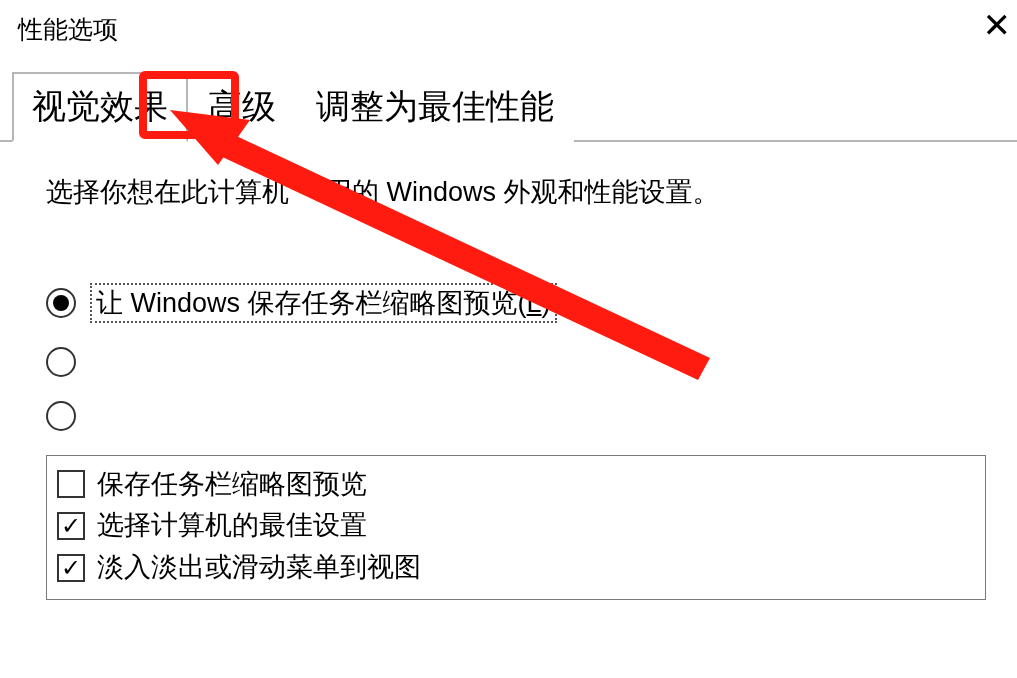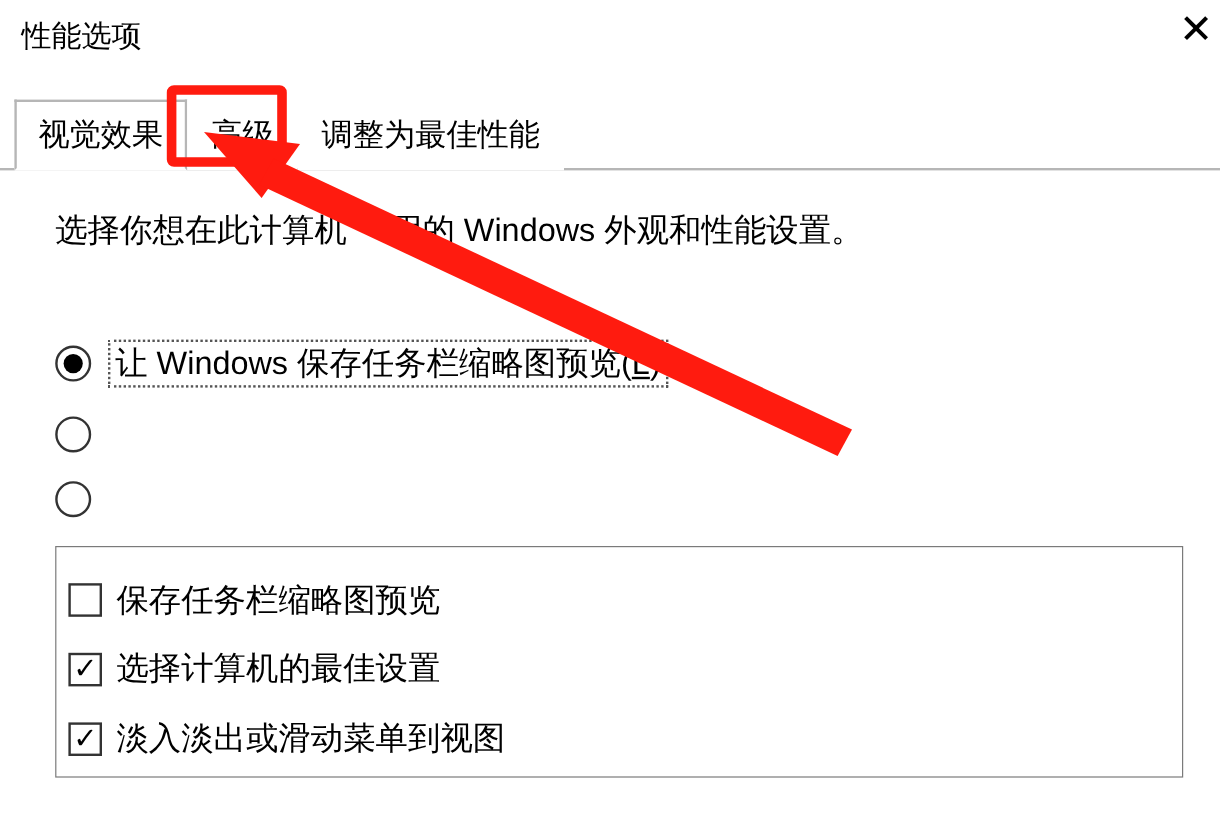--- a/index.html
+++ b/index.html
@@ -37,21 +37,21 @@
     position: relative;
   }
   .tabstrip {
     display: flex;
     align-items: flex-end;
     padding-left: 12px;
     height: 66px;
     border-bottom: 2px solid #b6b6b6;
   }
   .tab {
-    font-size: 26px;
+    font-size: 34px;
     padding: 10px 18px 10px 18px;
     border: 2px solid transparent;
     position: relative;
     top: 2px;
     background: #fff;
   }
   .tab.active {
     border: 2px solid #b6b6b6;
     border-bottom: 2px solid #ffffff;
   }
@@ -115,21 +115,20 @@
     margin-top: 18px;
     padding: 8px 10px 10px 10px;
     width: 940px;
   }
   .check-row {
     display: flex;
     align-items: center;
     gap: 12px;
     font-size: 27px;
     line-height: 1.55;
-    margin-top: 16px;
   }
   .chk {
     width: 28px; height: 28px;
     border: 2px solid #333;
     display: flex;
     align-items: center; justify-content: center;
     flex-shrink: 0;
     font-size: 24px;
     line-height: 1;
   }

